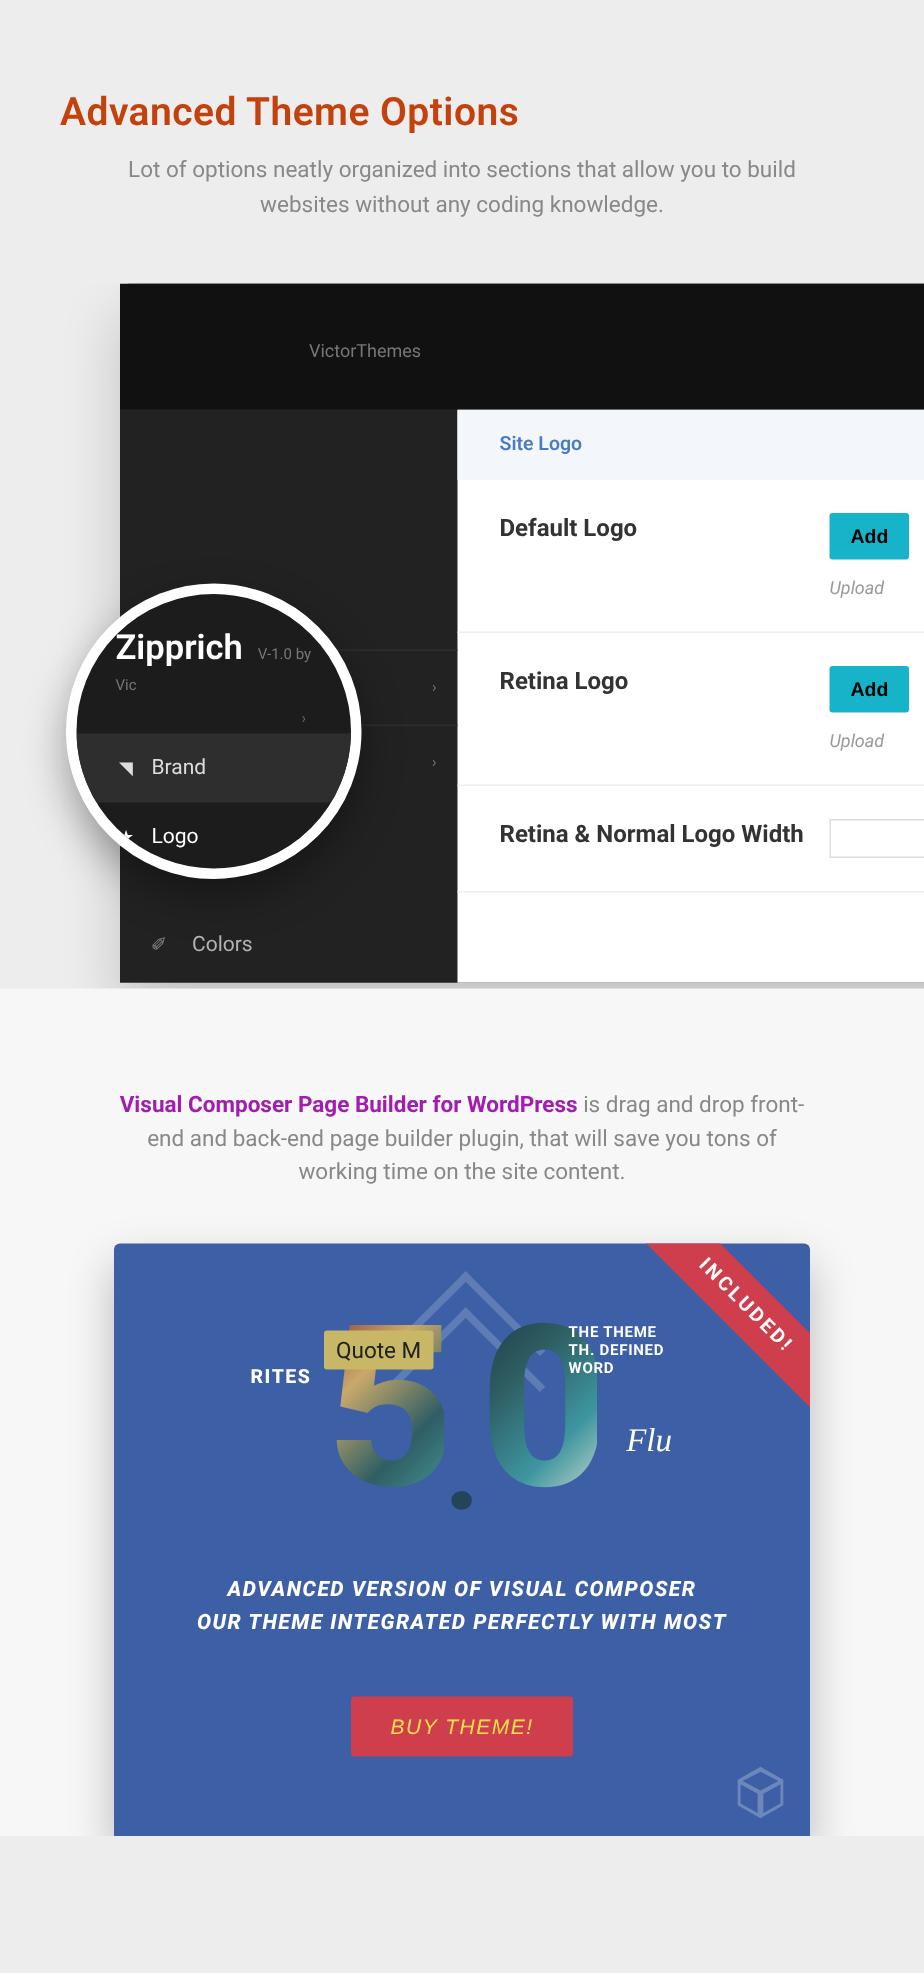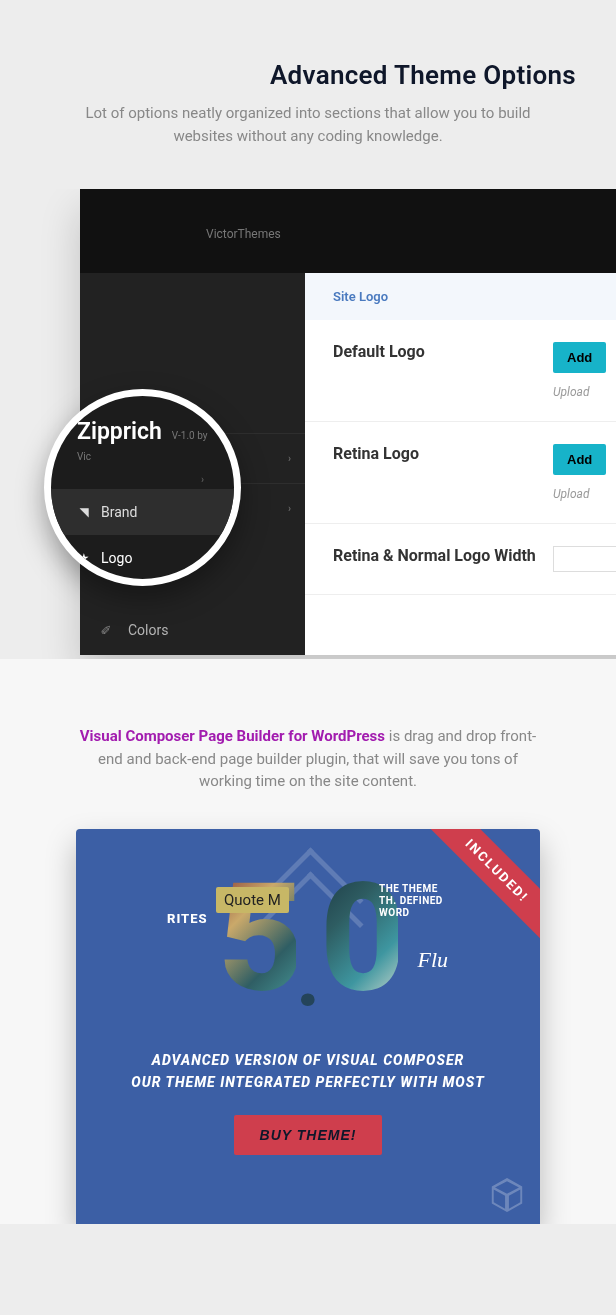--- a/index.html
+++ b/index.html
@@ -1,18 +1,18 @@
 <!DOCTYPE html>
 <html><head>
 <meta charset="utf-8">
 <style>
   *{box-sizing:border-box;margin:0;padding:0}
   body{font-family:-apple-system,BlinkMacSystemFont,"Segoe UI",Roboto,sans-serif;background:#ededed;color:#3a3a3a;width:616px}
   .section{padding:60px 40px 0}
-  h1{font-size:26px;font-weight:600;text-align:right;color:#0f172a;letter-spacing:.3px}
+  h1{font-size:26px;font-weight:600;text-align:left;color:#c2410c;letter-spacing:.3px}
   .lead{color:#888;text-align:center;margin:12px auto 0;max-width:460px;font-size:15px;line-height:1.5}
   .lead b{color:#a21caf;font-weight:700}
   .panel-wrap{margin-top:42px;position:relative;height:470px;overflow:hidden}
   .panel{position:absolute;left:80px;top:0;width:720px;background:#2a2a2a;border-radius:6px 0 0 0;box-shadow:0 20px 40px rgba(0,0,0,.18)}
   .panel-top{height:84px;background:#111;position:relative}
   .panel-top .vt{position:absolute;left:126px;top:38px;font-size:12px;color:#777}
   .panel-body{display:flex}
   .sidebar{width:225px;background:#222;color:#b3b3b3;font-size:14px}
   .side-item{display:flex;align-items:center;height:50px;padding:0 18px;position:relative;cursor:pointer}
   .side-item .ic{width:16px;height:16px;margin-right:14px;display:inline-flex;align-items:center;justify-content:center;color:#888;font-size:13px}
@@ -48,21 +48,21 @@
   .dot{font-size:80px;font-weight:800;color:#24445a;display:inline-block;transform:translateY(40px)}
   .chip{position:absolute;font-size:9px;color:#fff;background:rgba(0,0,0,.35);padding:2px 6px;border-radius:2px}
   .chip.quote{left:140px;top:58px;background:#c7b766;color:#222;font-size:15px;padding:4px 8px}
   .chip.rites{left:85px;top:80px;background:transparent;font-weight:800;font-size:13px;letter-spacing:1px}
   .chip.theme{left:297px;top:52px;background:transparent;font-weight:700;font-size:10px;letter-spacing:.5px;text-align:left;line-height:1.2;width:90px}
   .chip.flu{right:86px;top:116px;background:transparent;font-family:cursive;font-style:italic;font-size:22px;font-weight:400}
   .chev-up{position:absolute;top:34px;left:50%;transform:translateX(-50%);width:70px;height:70px;opacity:.18}
   .chev-up:before,.chev-up:after{content:"";position:absolute;left:0;width:70px;height:70px;border-left:5px solid #fff;border-top:5px solid #fff;transform:rotate(45deg)}
   .chev-up:after{top:24px}
   .promo-text{font-size:14px;font-weight:800;font-style:italic;letter-spacing:1px;line-height:1.6;padding:0 40px}
-  .btn-buy{background:#cf3e4d;color:#0f172a;border:none;border-radius:2px;padding:12px 26px;font-size:14px;font-weight:700;font-style:italic;letter-spacing:1px;margin-top:22px;cursor:pointer}
+  .btn-buy{background:#cf3e4d;color:#fde047;border:none;border-radius:2px;padding:12px 26px;font-size:14px;font-weight:400;font-style:italic;letter-spacing:1px;margin-top:38px;cursor:pointer}
   .cube{position:absolute;right:14px;bottom:10px;width:38px;height:38px;opacity:.25}
   .cube svg{width:100%;height:100%}
 </style>
 </head>
 <body>
 
 <div class="section">
   <h1>Advanced Theme Options</h1>
   <p class="lead">Lot of options neatly organized into sections that allow you to build websites without any coding knowledge.</p>
 </div>

